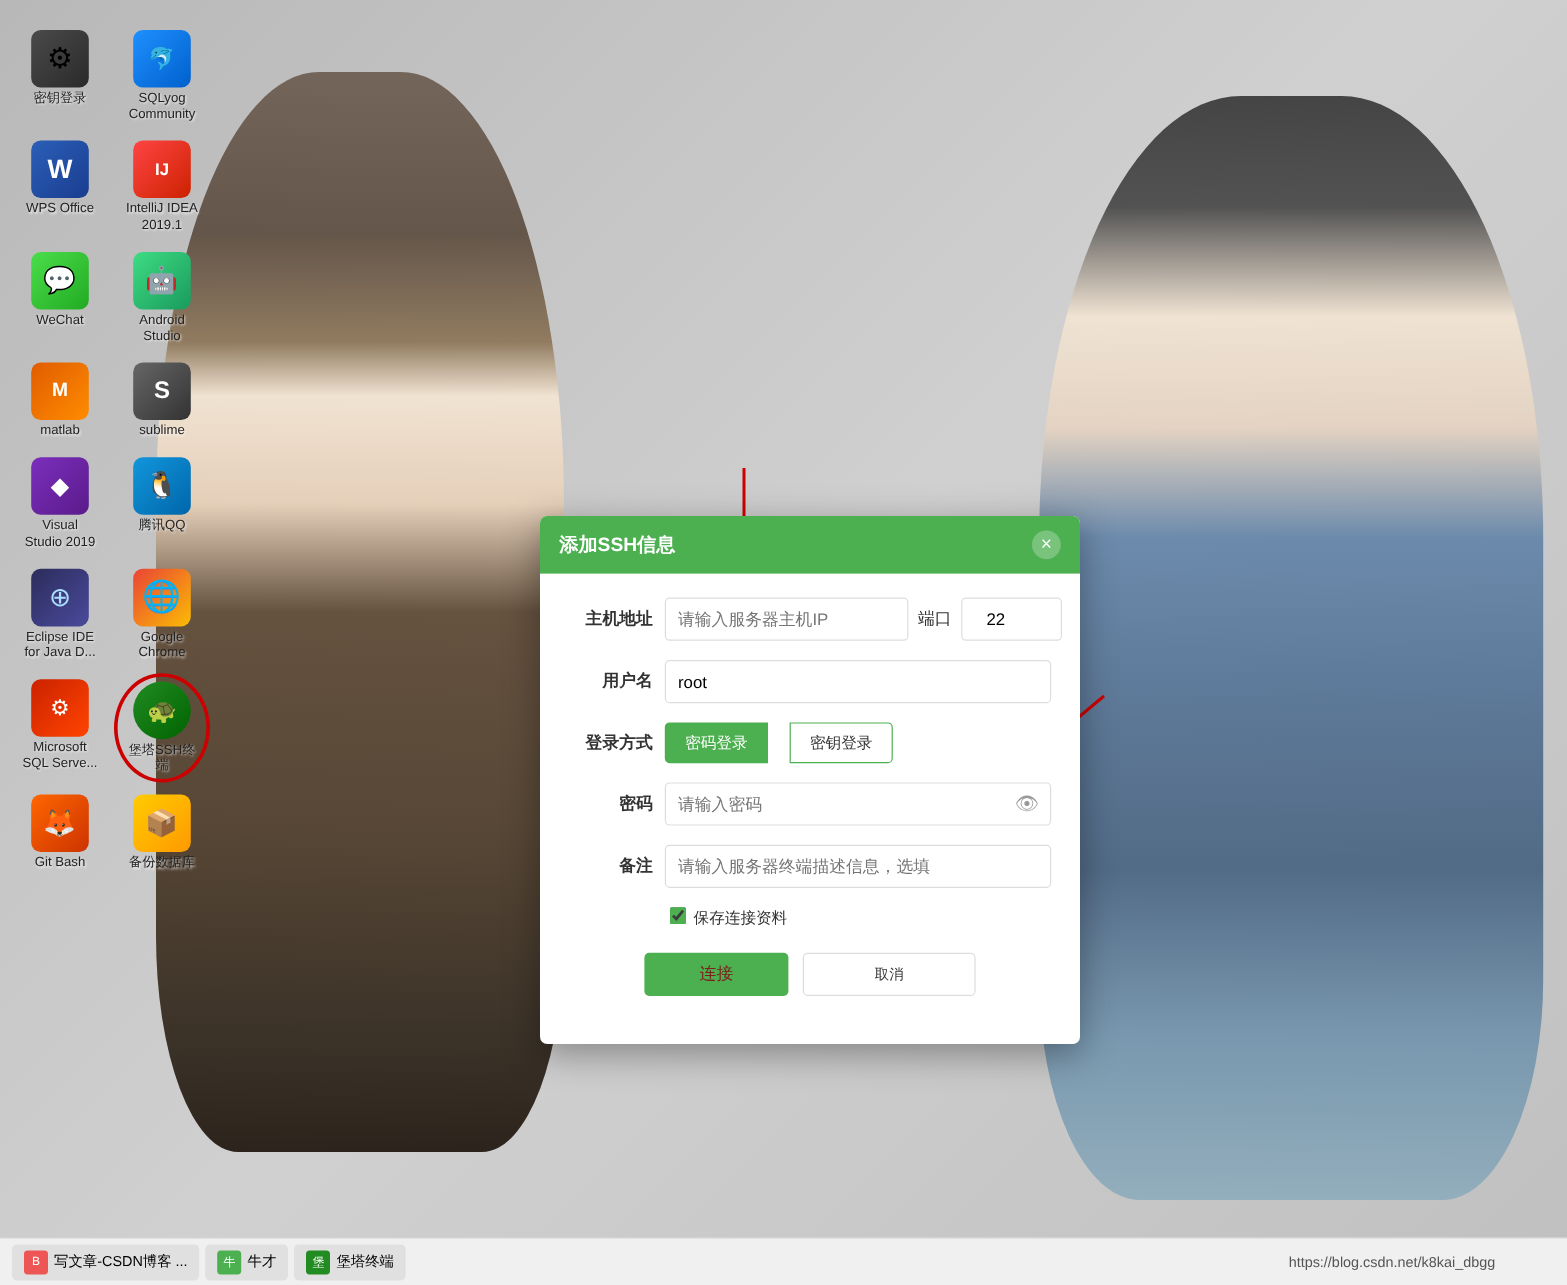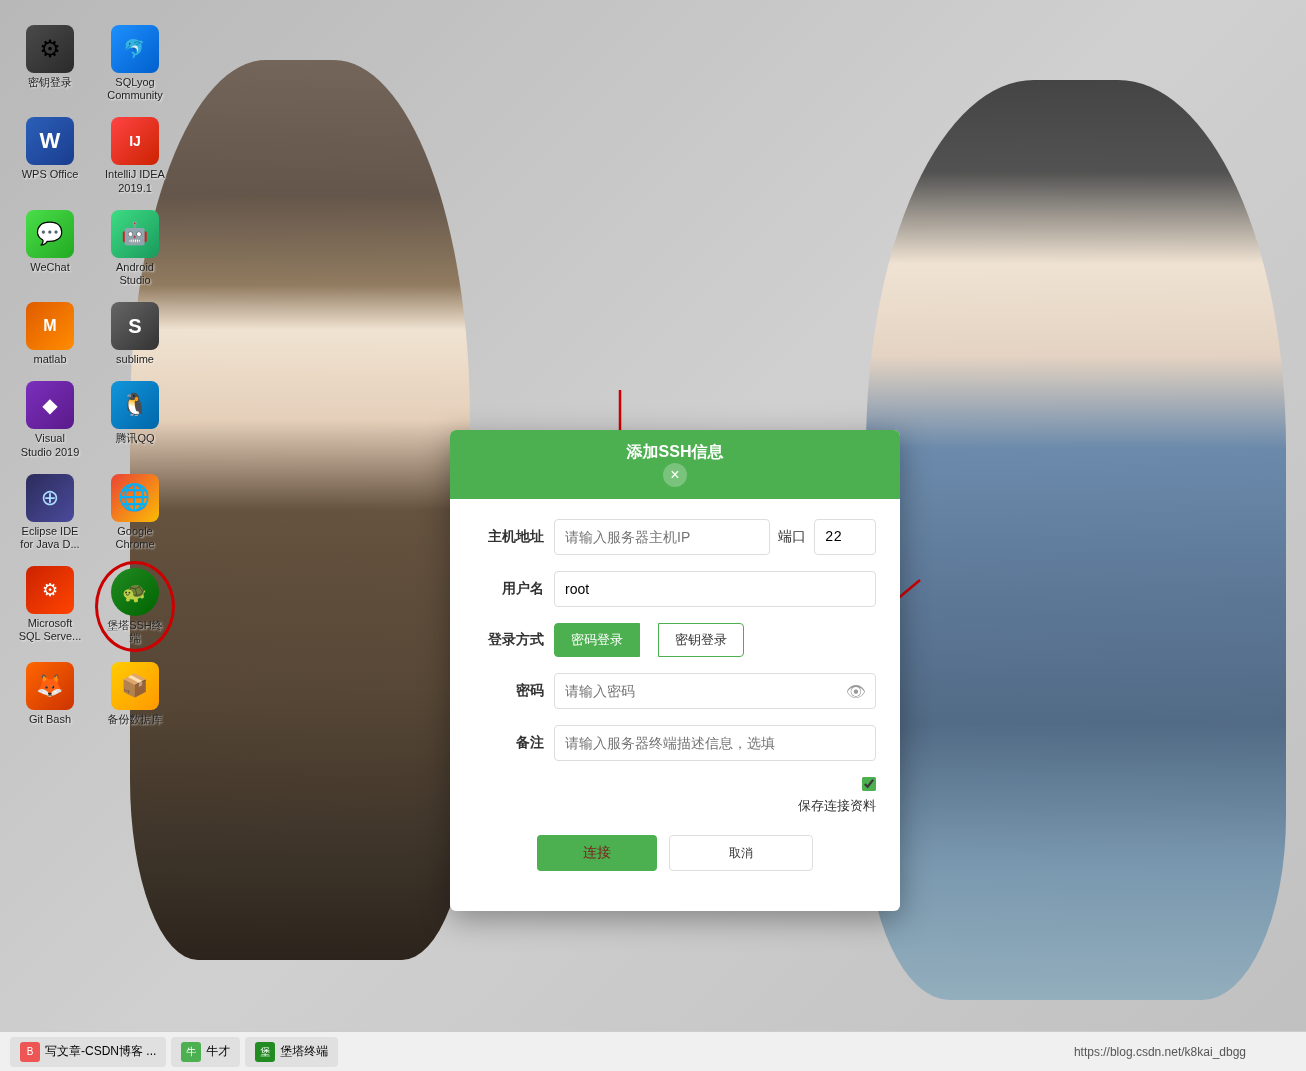--- a/index.html
+++ b/index.html
@@ -150,21 +150,20 @@
       pointer-events: all;
     }
 
     .dialog-header {
       background: #4caf50;
       color: white;
       padding: 12px 16px;
       display: flex;
       align-items: center;
       justify-content: space-between;
-      flex-direction: column;
     }
 
     .dialog-title {
       font-size: 16px;
       font-weight: bold;
     }
 
     .dialog-close {
       width: 24px;
       height: 24px;
@@ -205,29 +204,28 @@
       height: 36px;
       border: 1px solid #ddd;
       border-radius: 4px;
       padding: 0 10px;
       font-size: 14px;
       outline: none;
       font-family: inherit;
     }
 
     .port-input {
-      width: 62px;
+      width: 84px;
       flex: none;
       height: 36px;
       border: 1px solid #ddd;
       border-radius: 4px;
-      padding: 0 10px;
+      padding: 0 20px;
       font-size: 14px;
       outline: none;
-      font-family: Liberation Mono, monospace;
     }
 
     .host-group {
       flex: 1;
       display: flex;
       align-items: center;
       gap: 8px;
     }
 
     .host-input {
@@ -309,25 +307,24 @@
       border: 1px solid #ddd;
       border-radius: 4px;
       padding: 0 10px;
       font-size: 14px;
       outline: none;
       font-family: inherit;
     }
 
     .checkbox-row {
       display: flex;
-      align-items: flex-end;
+      align-items: flex-start;
       gap: 6px;
       margin-bottom: 20px;
       padding-left: 84px;
-      flex-direction: column;
     }
 
     .checkbox-row input[type="checkbox"] {
       width: 14px;
       height: 14px;
       accent-color: #4caf50;
     }
 
     .checkbox-label {
       font-size: 13px;

